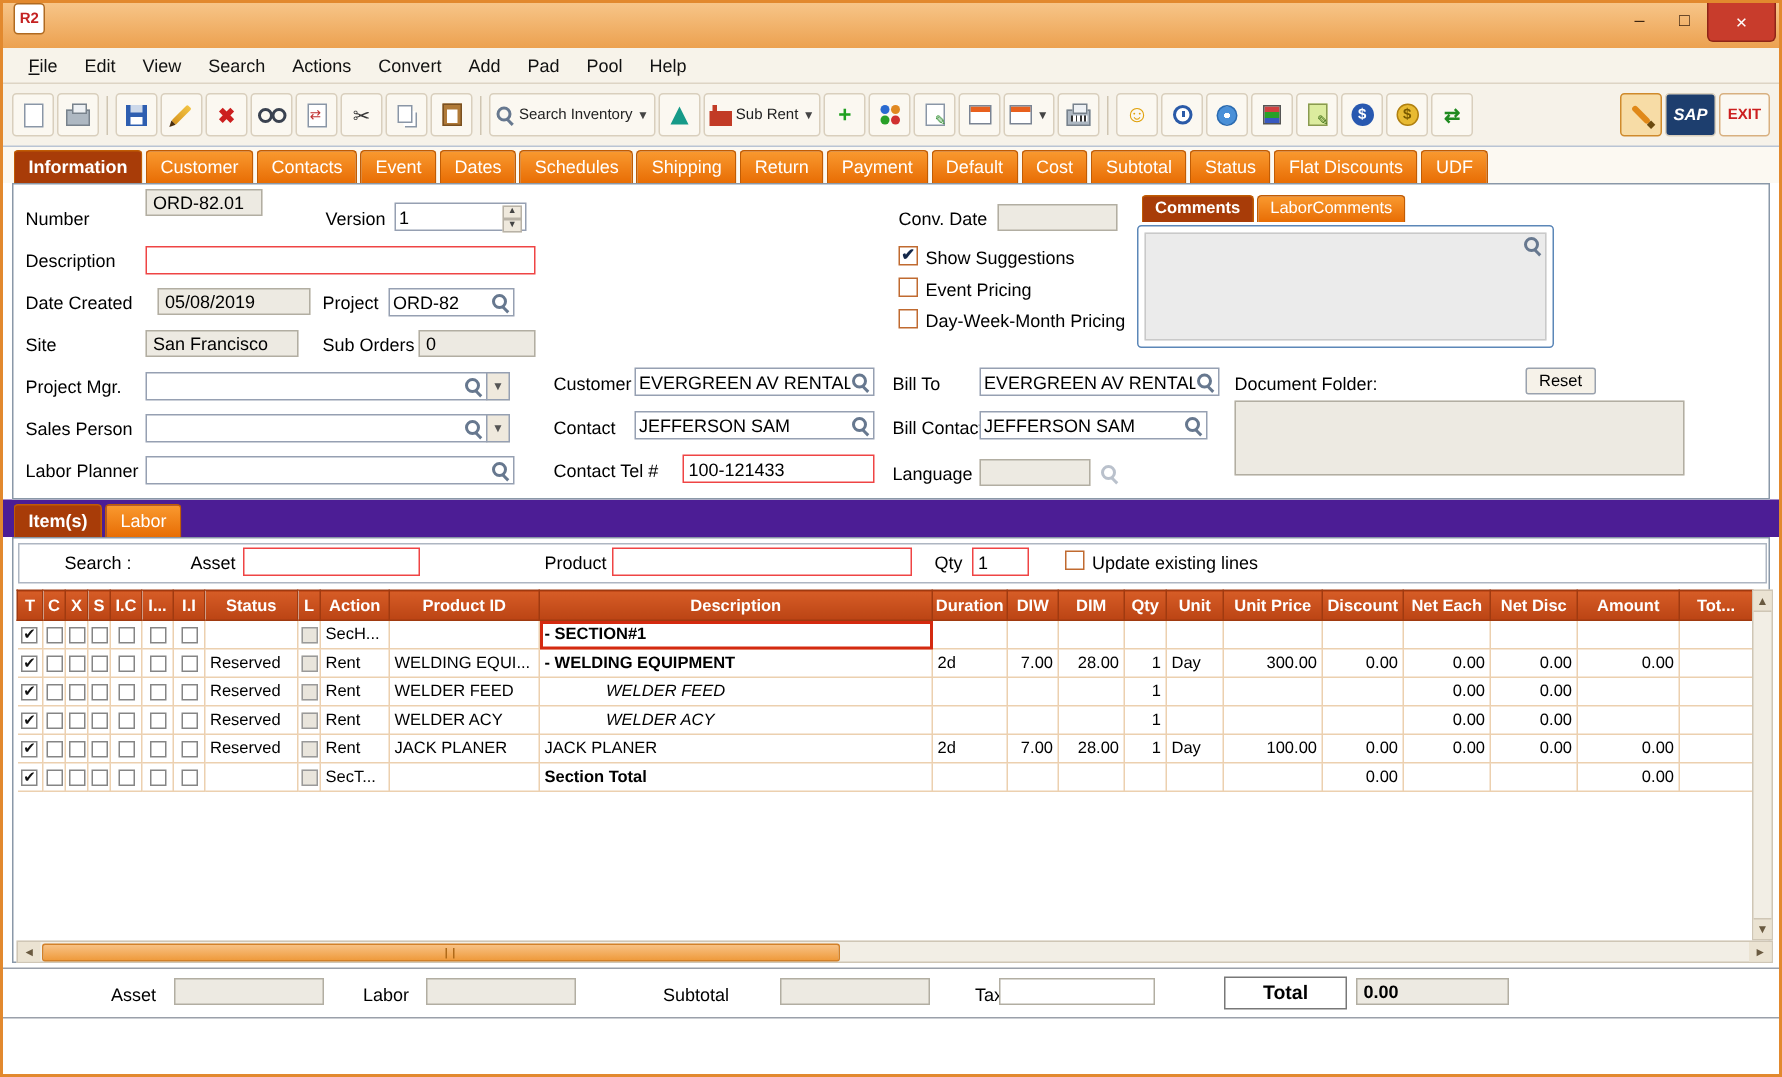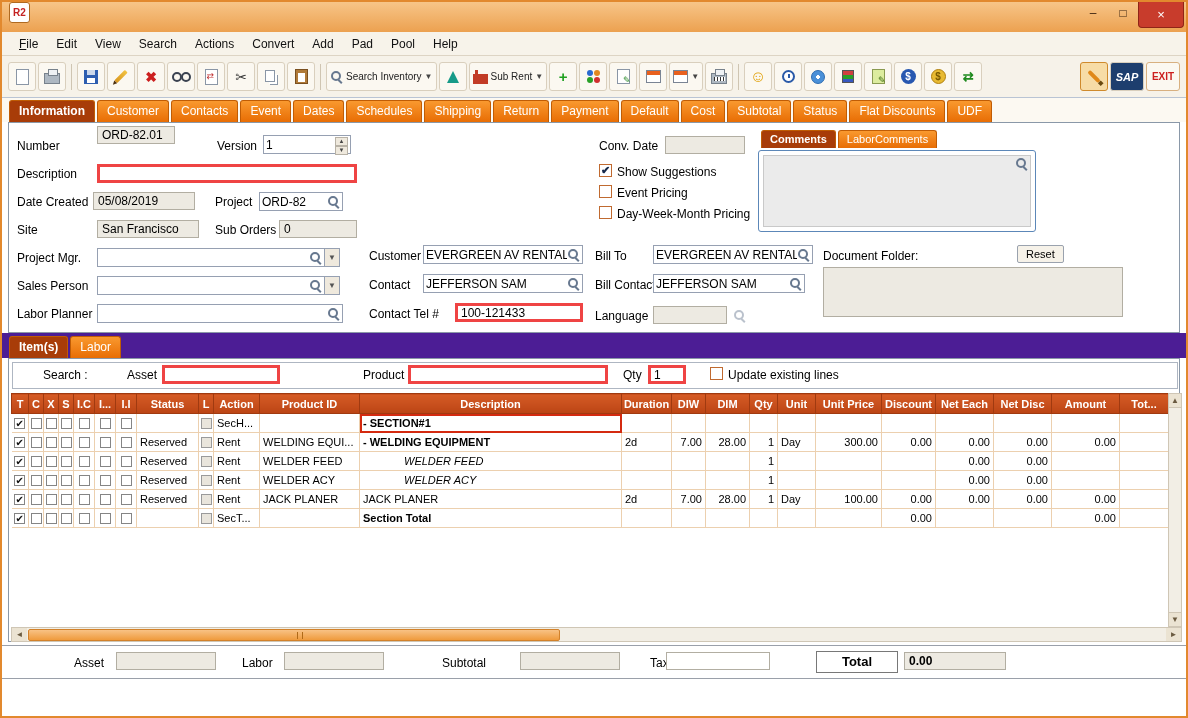--- a/index.html
+++ b/index.html
@@ -81,21 +81,21 @@
 .tabstrip{display:flex;gap:2px;padding:3px 4px 0 7px;height:24px;background:#fcf9f2;align-items:flex-end;flex:0 0 auto}
 .tab{background:linear-gradient(#f9992f,#e86d04);color:#fff;font-size:12px;padding:3px 9px 4px;border:1px solid #c05c04;border-bottom:none;border-radius:3px 3px 0 0;white-space:nowrap;cursor:default}
 .tab.active{background:#a83c08;font-weight:bold}
 
 
 .info-panel{position:relative;height:211px;margin:0 6px;border:1px solid #8a98a8;background:#fff;flex:0 0 auto}
 .lbl{position:absolute;font-size:12px;color:#000;white-space:nowrap}
 .ro{position:absolute;height:18px;background:#edeae2;border:1px solid #b2aea2;font-size:12px;padding:1px 4px;display:flex;align-items:center;white-space:nowrap;overflow:hidden}
 .fldwrap{position:absolute;height:19px;background:#fff;border:1px solid #96a0b2;display:flex;align-items:center;padding:0 2px}
 .fldwrap .txt{flex:1;font-size:12px;white-space:nowrap;overflow:hidden}
-.inp{position:absolute;height:19px;border:3px solid #ef4444;background:#fff;font:12px "Liberation Sans",sans-serif;padding:1px 3px}
+.inp{position:absolute;height:19px;border:1px solid #ef4444;background:#fff;font:12px "Liberation Sans",sans-serif;padding:1px 3px}
 .cbtn{position:absolute;width:16px;height:19px;background:#efe9dd;border:1px solid #96a0b2;font-size:8px;color:#555;text-align:center;line-height:17px;cursor:default}
 .spin{display:flex;flex-direction:column;width:13px;height:15px;flex:0 0 auto}
 .spin span{flex:1;font-size:6px;line-height:7px;text-align:center;background:#efe9dd;border:1px solid #b8b2a6;color:#444}
 .groupbox{position:absolute;border:1px solid #98a0aa}
 .groupbox .legend{position:absolute;top:-8px;left:6px;background:#fff;padding:0 4px;font-weight:bold;font-size:12px}
 .chk{position:absolute;width:13px;height:13px;border:1px solid #c06a30;background:#fff;font-size:11px;line-height:11px;text-align:center;color:#14284a;font-weight:bold}
 .ctabs{position:absolute;display:flex;gap:2px}
 .ctab{background:linear-gradient(#f9992f,#e86d04);color:#fff;font-size:11px;padding:2px 8px 3px;border:1px solid #c05c04;border-bottom:none;border-radius:3px 3px 0 0}
 .ctab.active{background:#a83c08;font-weight:bold}
 .combox{position:absolute;border:1px solid #5c87b8;border-radius:3px;background:#fff;padding:4px}
@@ -325,21 +325,21 @@
       <span class="spin">
           <span>▲</span>
           <span>▼</span>
         </span>
     </div>
 
     <span class="lbl" style="left:8px;top:44px">Description</span>
     <input class="inp" style="left: 88px; top: 41px; width: 260px;" value="">
 
     <span class="lbl" style="left:8px;top:72px">Date Created</span>
-    <div class="ro" style="left:84px;top:69px;width:102px">05/08/2019</div>
+    <div class="ro" style="left:96px;top:69px;width:102px">05/08/2019</div>
     <span class="lbl" style="left:206px;top:72px">Project</span>
     <div class="fldwrap" style="left:250px;top:69px;width:84px">
       <span class="txt">ORD-82</span>
       <span class="lens"></span>
     </div>
 
     <span class="lbl" style="left:8px;top:100px">Site</span>
     <div class="ro" style="left:88px;top:97px;width:102px">San Francisco</div>
     <span class="lbl" style="left:206px;top:100px">Sub Orders</span>
     <div class="ro" style="left:270px;top:97px;width:78px">0</div>

